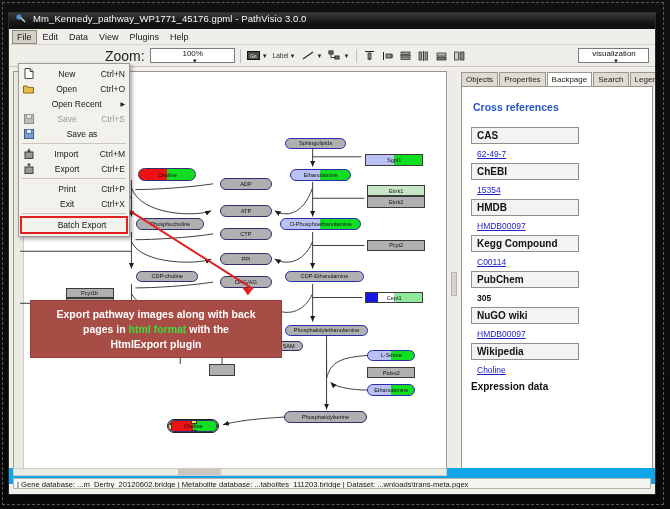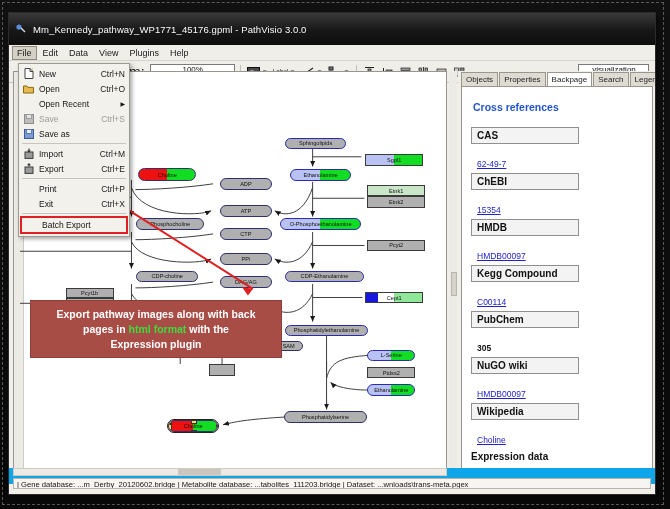--- a/index.html
+++ b/index.html
@@ -12,22 +12,22 @@
   }
   .outer{position:absolute;left:0;top:0;width:670px;height:509px;
     background:linear-gradient(180deg,#111 0%,#090909 100%);}
   .dashed-frame{position:absolute;left:2px;top:2px;width:662px;height:503px;
     border:1px dashed #5a5a5a;box-sizing:border-box;}
   .win{position:absolute;left:8px;top:12px;width:648px;height:483px;
     background:#f1efe9;border:1px solid #2b2b2b;box-sizing:border-box;
     box-shadow:2px 2px 6px rgba(0,0,0,.6);overflow:hidden;}
 
   
-  .titlebar{height:32px;background:linear-gradient(180deg,#3a3a3a 0%,#171717 55%,#0e0e0e 100%);
-    display:flex;align-items:center;padding-left:6px;color:#f2f2f2;}
+  .titlebar{height:16px;background:linear-gradient(180deg,#3a3a3a 0%,#171717 55%,#0e0e0e 100%);
+    display:flex;padding-left:6px;color:#f2f2f2;}
   .title-icon{width:12px;height:12px;margin-right:6px;position:relative;}
   .title-icon svg{display:block;}
   .title-text{font-size:9.5px;letter-spacing:.1px;white-space:nowrap;color:#fafafa;}
 
   
   .menubar{height:15px;background:#f0eee8;border-bottom:1px solid #d7d4cc;
     display:flex;align-items:center;padding-left:3px;}
   .menu-item{font-size:9px;color:#1a1a1a;padding:1px 5px;margin-right:1px;line-height:12px;}
   .menu-item.active{background:#d4d0c6;border:1px solid #8e8a82;padding:0 4px;}
 
@@ -59,39 +59,39 @@
 
   .sidepanel{position:absolute;left:449px;top:0;right:0;bottom:22px;background:#f0eee8;}
   .tabs{display:flex;align-items:flex-end;height:15px;padding-left:3px;gap:1px;}
   .tab{font-size:8px;padding:1px 4px;border:1px solid #9a968e;border-bottom:none;
     background:#dedbd3;color:#1d1d1d;line-height:11px;}
   .tab.active{background:#fff;font-weight:normal;padding-bottom:2px;margin-bottom:-1px;}
   .panel-body{position:absolute;left:3px;top:15px;right:2px;bottom:2px;background:#fff;
     border:1px solid #9a968e;box-sizing:border-box;overflow:hidden;padding:8px 9px;}
   .xref-title{color:#2255cc;font-weight:bold;font-size:10.5px;margin:6px 0 14px 2px;}
   .xref-head{border:1px solid #8f8f8f;background:#f3f3f3;font-weight:bold;font-size:10px;
-    color:#111;padding:2px 5px;margin-bottom:15px;width:108px;box-sizing:border-box;}
+    color:#111;padding:2px 5px;margin-bottom:5px;width:108px;box-sizing:border-box;}
   .xref-val{font-size:8.5px;color:#2222cc;margin:0 0 4px 6px;text-decoration:underline;display:inline-block;}
   .xref-val.plain{color:#111;text-decoration:none;font-weight:bold;}
   .expr-title{font-weight:bold;font-size:10px;color:#111;margin-top:2px;}
 
   
   .statusbar{position:absolute;left:0;right:0;bottom:10px;height:16px;background:#0ea5e9;}
   .hscroll{position:absolute;left:4px;top:0;width:434px;height:8px;background:#eceae4;border:1px solid #cfcbc3;box-sizing:border-box;}
   .hscroll .thumb{position:absolute;left:38%;top:0;width:10%;height:100%;background:#cbc7bf;}
   .status-text{position:absolute;left:4px;top:10px;right:4px;height:11px;
     border:1px solid #b8b4ac;background:#f6f5f1;font-size:7.6px;color:#141414;
     padding:0 3px;line-height:11px;white-space:nowrap;overflow:hidden;box-sizing:border-box;}
 
   
   .dropdown{position:absolute;left:9px;top:50px;width:110px;background:#f3f1eb;
     border:1px solid #9d9a92;box-shadow:2px 2px 4px rgba(0,0,0,.35);z-index:40;padding:2px 0;}
   .dd-item{display:flex;align-items:center;height:15px;padding:0 4px 0 2px;font-size:8.5px;color:#151515;position:relative;}
   .dd-item .ic{width:15px;height:13px;display:flex;align-items:center;justify-content:center;}
-  .dd-item .lbl{flex:1;margin-left:3px;}
+  .dd-item .lbl{flex:1;margin-left:3px;text-align:center;}
   .dd-item .acc{color:#1a1a1a;font-size:8.5px;margin-left:6px;}
   .dd-item .arrow{font-size:6px;margin-left:6px;}
   .dd-item.disabled .lbl,.dd-item.disabled .acc{color:#9c9a95;}
   .dd-sep{height:1px;background:#c9c5bd;margin:2px 3px;}
   .dd-item.highlight{border:2px solid #e02020;background:#f3f1eb;height:14px;margin:1px 1px 0 1px;}
 
   
   .callout{position:absolute;left:21px;top:287px;width:250px;height:56px;
     background:#a84c46;border:1px solid #8e3e39;z-index:30;
     display:flex;align-items:center;justify-content:center;text-align:center;}
@@ -515,18 +515,18 @@
             <span class="ic"></span>
             <span class="lbl">Batch Export</span>
           </div>
         </div>
     </div>
 
     <div class="callout">
       <div class="callout-text">
         <span>Export pathway images along with back</span><br>
         <span>pages in </span><span class="hl">html format</span><span> with the</span><br>
-        <span>Expression plugin</span>
+        <span>HtmlExport plugin</span>
       </div>
     </div>
 
   </div>
 </div>
 
 </body></html>

